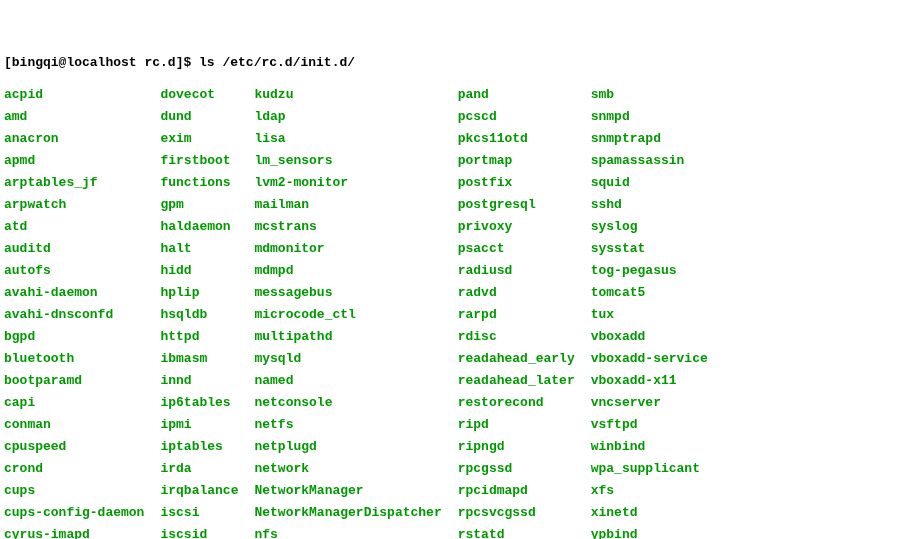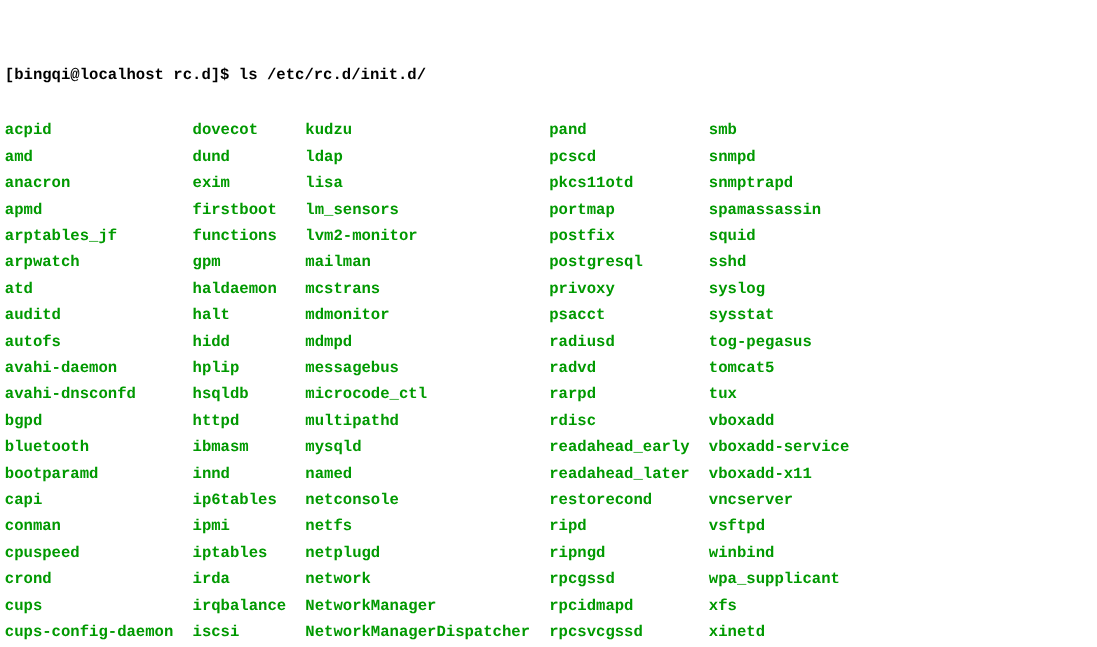--- a/index.html
+++ b/index.html
@@ -7,21 +7,21 @@
       padding: 4px;
       background: #ffffff;
       font-family: "Courier New", Courier, monospace;
       font-size: 13px;
       line-height: 1.0;
       font-weight: bold;
       white-space: pre;
       color: #000000;
     }
     .prompt-line {
-      margin-bottom: 16px;
+      margin-bottom: 2px;
     }
     .prompt {
       color: #000000;
     }
     .listing {
       display: flex;
       flex-direction: row;
       gap: 0;
     }
     .col {

